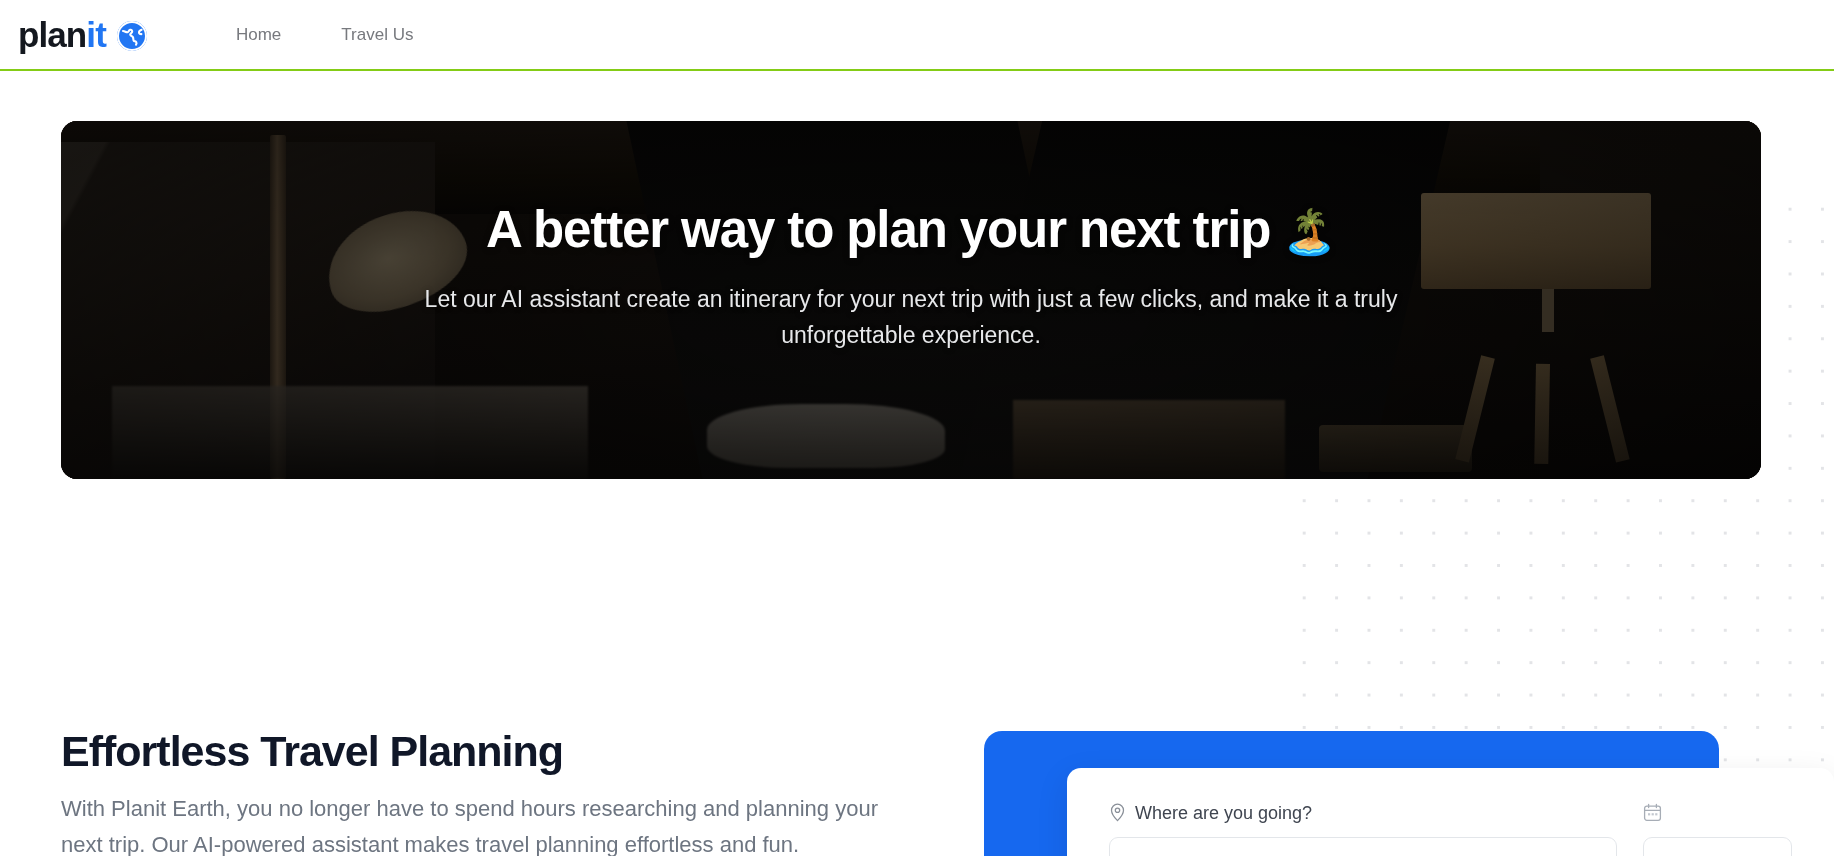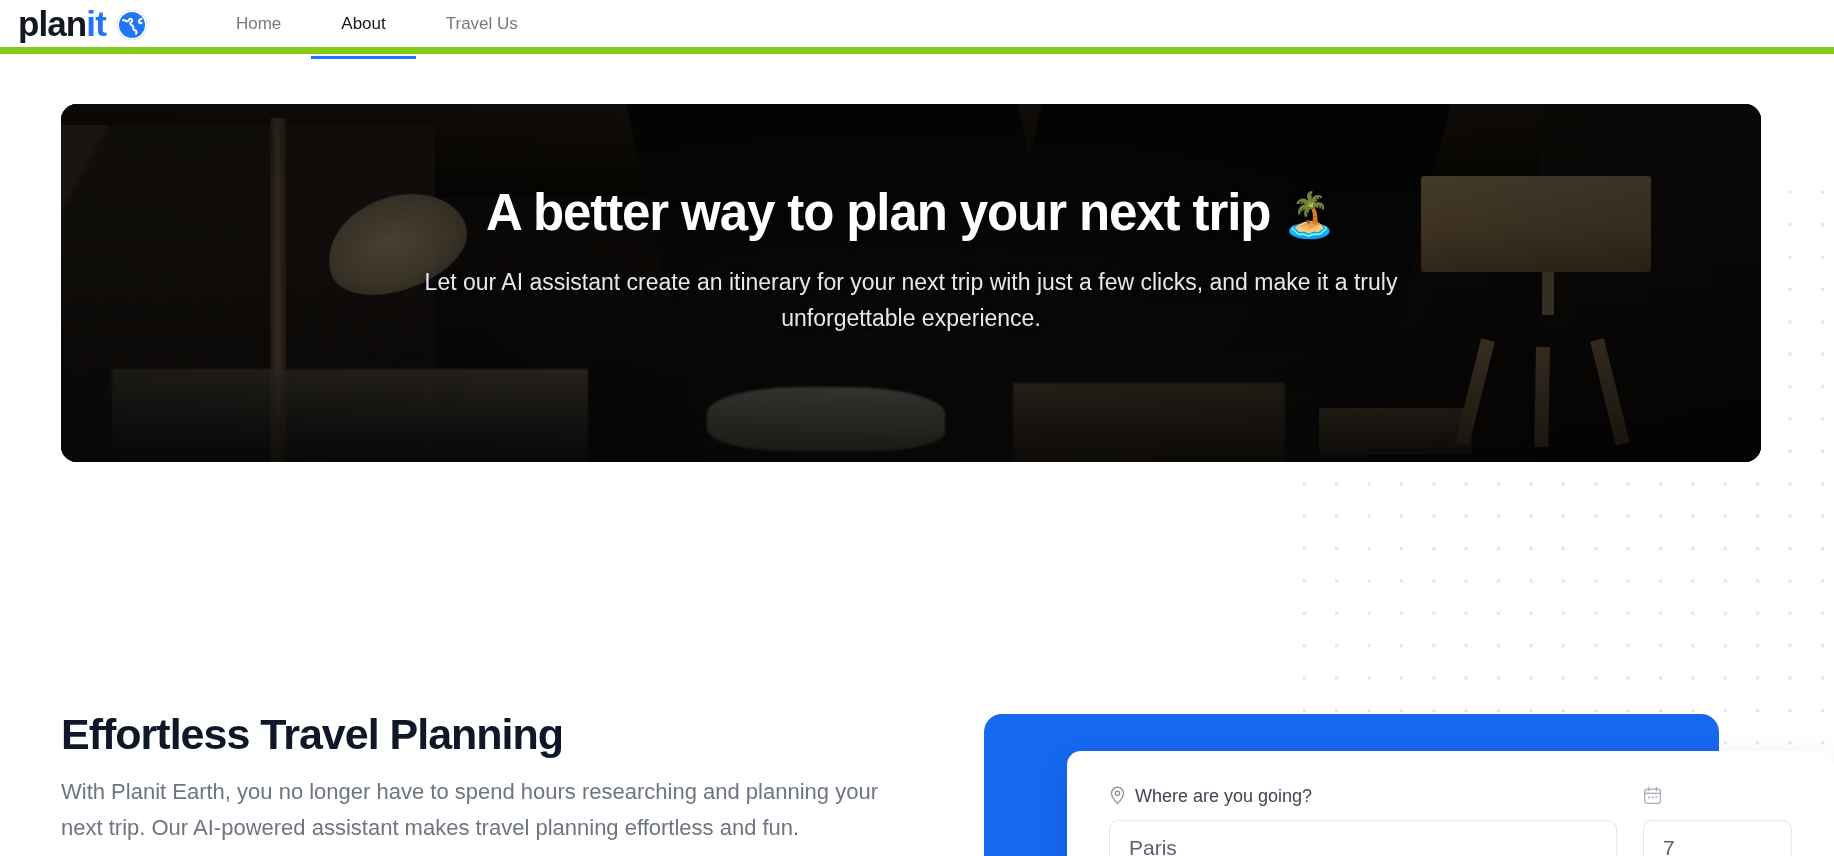--- a/index.html
+++ b/index.html
@@ -8,23 +8,23 @@
     width:1834px; height:856px;
     overflow:hidden;
     background:#ffffff;
     font-family:"Liberation Sans", sans-serif;
     -webkit-font-smoothing:antialiased;
   }
 
   
   .header {
     position:relative;
-    height:54px;
+    height:71px;
     background:#ffffff;
-    border-bottom:7px solid #84cc16;
+    border-bottom:2px solid #84cc16;
     display:flex;
     align-items:center;
     padding-left:18px;
     z-index:30;
   }
   .brand {
     display:flex;
     align-items:center;
     gap:10px;
     height:71px;
@@ -332,21 +332,20 @@
     <svg class="globe-icon" viewBox="0 0 32 32">
       <circle cx="16" cy="16" r="15" fill="#2176f3"></circle>
       <path d="M7 11c2 0 3 1.6 4.6 1.2 1.5-.4 1-2 2.6-2.4 1.3-.3 2 .8 2 1.8 0 1.4-2 1.6-2 3 0 1.3 1.8 1.3 2.6 2.4.8 1 .2 2.6.9 3.6.6.9 2 .6 2.6 1.6.4.7.2 1.7-.3 2.5" fill="none" stroke="#ffffff" stroke-width="2.1" stroke-linecap="round" stroke-linejoin="round"></path>
       <path d="M25.6 9.8c-1.3.5-2.6 1.5-2.6 2.8 0 1.2 1.2 1.6 2.4 1.5" fill="none" stroke="#ffffff" stroke-width="2.1" stroke-linecap="round"></path>
       <circle cx="16" cy="16" r="14" fill="none" stroke="#ffffff" stroke-width="2"></circle>
     </svg>
   </div>
 
   <div class="nav">
     <div class="nav-item">Home</div>
-    <div class="nav-item active">About</div>
     <div class="nav-item">Travel Us</div>
   </div>
 
 </div>
 
 <div class="stage">
 
   <div class="dot-field"></div>
 
   <div class="hero">

